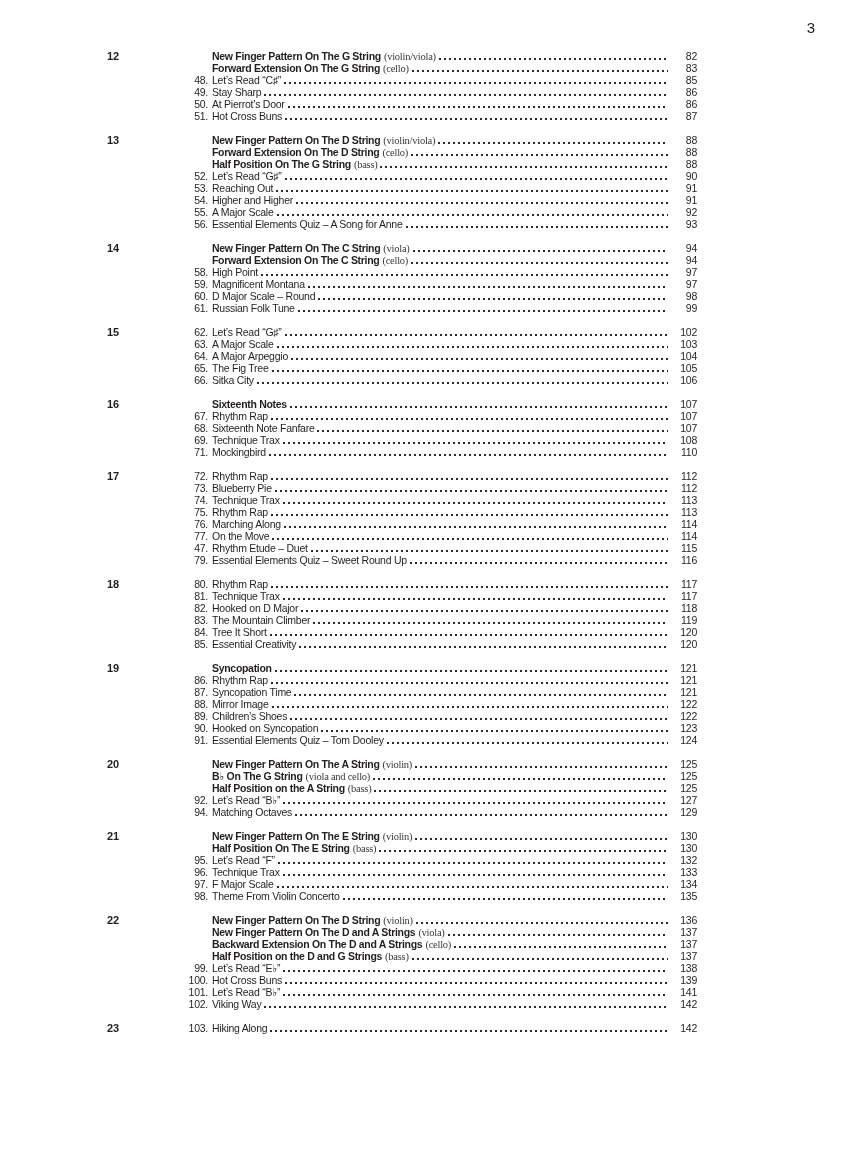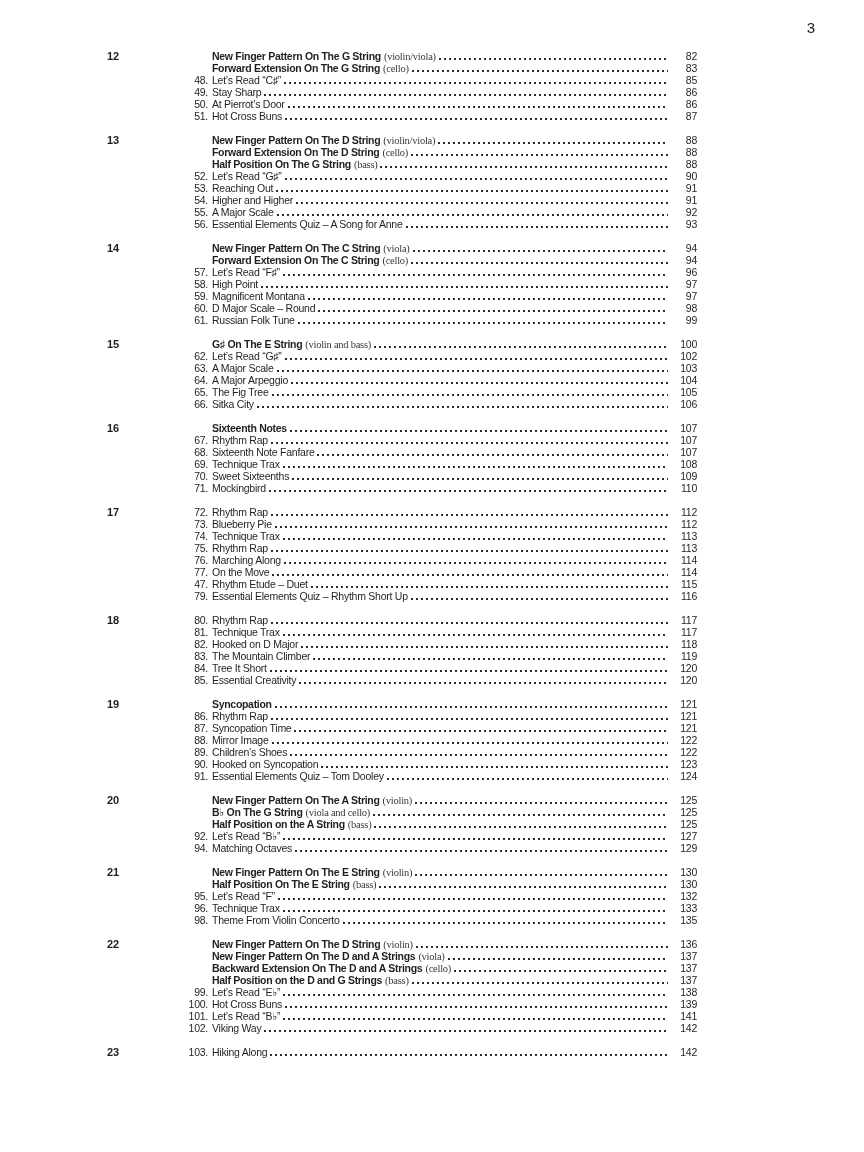--- a/index.html
+++ b/index.html
@@ -177,26 +177,20 @@
     <span class="pg">94</span>
   </div>
 
   <div class="row heading">
     <span class="t-bold">Forward Extension On The C String</span>
     <span class="t-paren">(cello)</span>
     <span class="dots"></span>
     <span class="pg">94</span>
   </div>
 
-  <div class="row">
-    <span class="num">57.</span>
-    <span class="t-song">Let’s Read “F♯”</span>
-    <span class="dots"></span>
-    <span class="pg">96</span>
-  </div>
 
   <div class="row">
     <span class="num">58.</span>
     <span class="t-song">High Point</span>
     <span class="dots"></span>
     <span class="pg">97</span>
   </div>
 
   <div class="row">
     <span class="num">59.</span>
@@ -217,26 +211,20 @@
     <span class="t-song">Russian Folk Tune</span>
     <span class="dots"></span>
     <span class="pg">99</span>
   </div>
 </div>
   </div>
 
   <div class="section">
     <span class="unit">15</span>
     <div class="entries">
-  <div class="row heading">
-    <span class="t-bold">G♯ On The E String</span>
-    <span class="t-paren">(violin and bass)</span>
-    <span class="dots"></span>
-    <span class="pg">100</span>
-  </div>
 
   <div class="row">
     <span class="num">62.</span>
     <span class="t-song">Let’s Read “G♯”</span>
     <span class="dots"></span>
     <span class="pg">102</span>
   </div>
 
   <div class="row">
     <span class="num">63.</span>
@@ -292,26 +280,20 @@
     <span class="pg">107</span>
   </div>
 
   <div class="row">
     <span class="num">69.</span>
     <span class="t-song">Technique Trax</span>
     <span class="dots"></span>
     <span class="pg">108</span>
   </div>
 
-  <div class="row">
-    <span class="num">70.</span>
-    <span class="t-song">Sweet Sixteenths</span>
-    <span class="dots"></span>
-    <span class="pg">109</span>
-  </div>
 
   <div class="row">
     <span class="num">71.</span>
     <span class="t-song">Mockingbird</span>
     <span class="dots"></span>
     <span class="pg">110</span>
   </div>
 </div>
   </div>
 
@@ -362,21 +344,21 @@
 
   <div class="row">
     <span class="num">47.</span>
     <span class="t-song">Rhythm Etude – Duet</span>
     <span class="dots"></span>
     <span class="pg">115</span>
   </div>
 
   <div class="row">
     <span class="num">79.</span>
-    <span class="t-song">Essential Elements Quiz – Rhythm Short Up</span>
+    <span class="t-song">Essential Elements Quiz – Sweet Round Up</span>
     <span class="dots"></span>
     <span class="pg">116</span>
   </div>
 </div>
   </div>
 
   <div class="section">
     <span class="unit">18</span>
     <div class="entries">
   <div class="row">
@@ -542,20 +524,26 @@
     <span class="pg">132</span>
   </div>
 
   <div class="row">
     <span class="num">96.</span>
     <span class="t-song">Technique Trax</span>
     <span class="dots"></span>
     <span class="pg">133</span>
   </div>
 
+  <div class="row">
+    <span class="num">97.</span>
+    <span class="t-song">F Major Scale</span>
+    <span class="dots"></span>
+    <span class="pg">134</span>
+  </div>
 
   <div class="row">
     <span class="num">98.</span>
     <span class="t-song">Theme From Violin Concerto</span>
     <span class="dots"></span>
     <span class="pg">135</span>
   </div>
 </div>
   </div>
 

